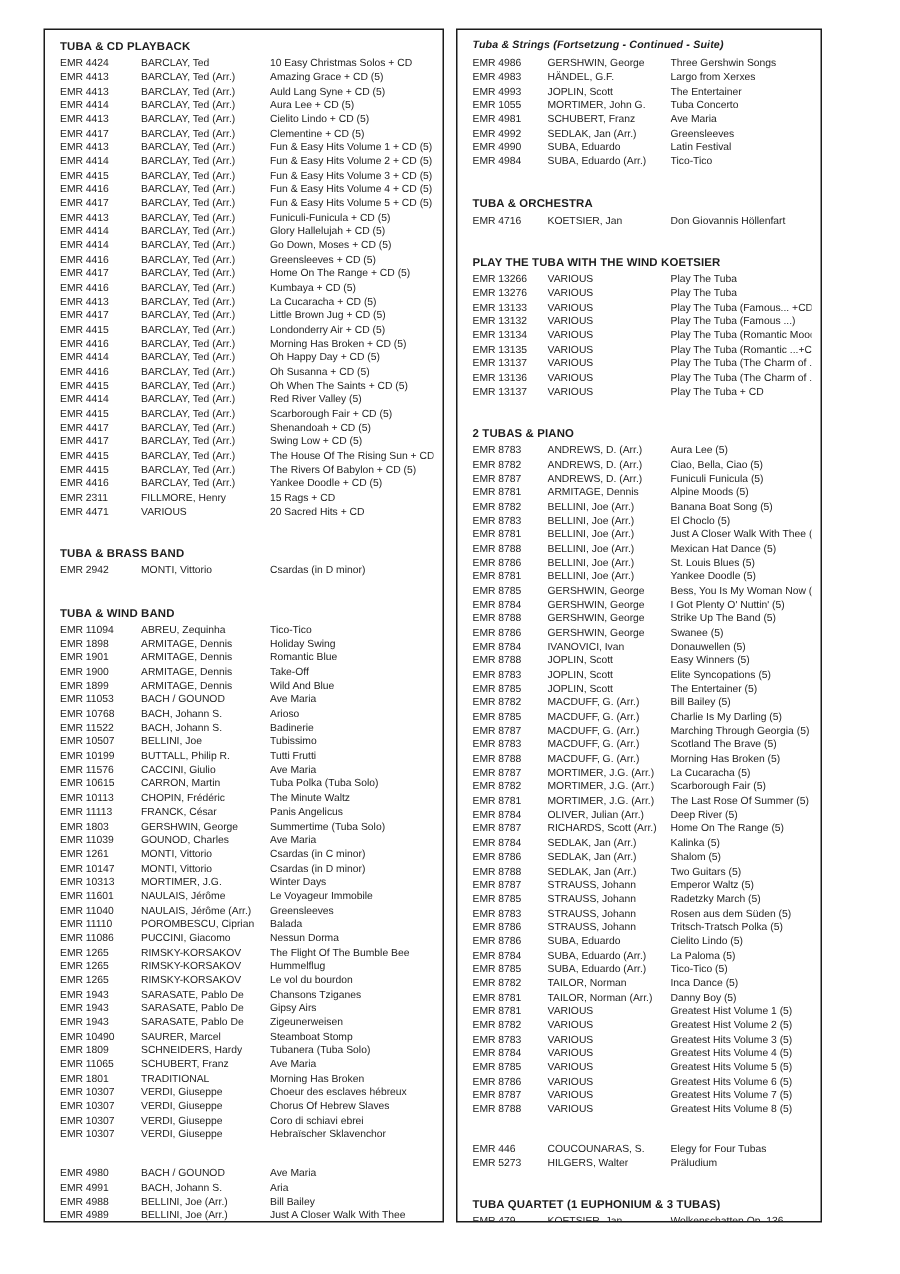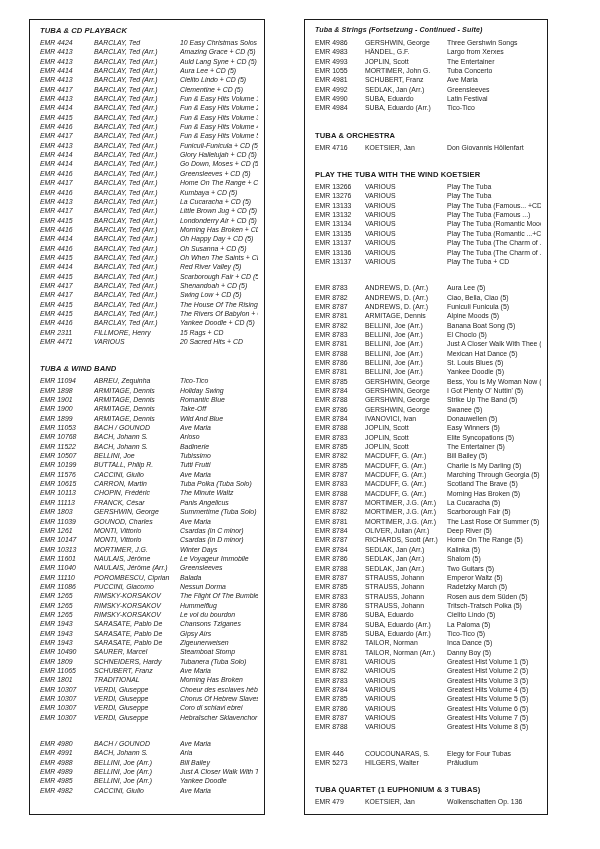--- a/index.html
+++ b/index.html
@@ -6,21 +6,21 @@
   body{
     width:600px;height:849px;background:#ffffff;position:relative;
     font-family:"Liberation Sans","DejaVu Sans",sans-serif;color:#1d1d1d;
     -webkit-font-smoothing:antialiased;
   }
   .col-box{
     position:absolute;top:19px;height:796px;box-sizing:border-box;
     border:1px solid #1b1b1b;background:#fff;overflow:hidden;
     padding:5px 6px 0 10px;
   }
-  #left-col{left:29px;width:236px;font-style:italic;}
+  #left-col{left:29px;width:267px;}
   #right-col{left:304px;width:244px;}
   .section{margin:0;}
   .section + .section{margin-top:17px;}
   .section-title{
     font-weight:bold;font-size:7.6px;line-height:11px;letter-spacing:.1px;
     white-space:nowrap;
   }
   .section-title.continued{
     font-style:italic;font-size:7.1px;
   }
@@ -232,20 +232,30 @@
   </div>
 
   <div class="row">
     <span>EMR 4471</span>
     <span>VARIOUS</span>
     <span>20 Sacred Hits + CD</span>
   </div>
 </div>
   </div>
 
+  <div class="section">
+    <div class="section-title">TUBA &amp; BRASS BAND</div>
+    <div class="rows">
+  <div class="row">
+    <span>EMR 2942</span>
+    <span>MONTI, Vittorio</span>
+    <span>Csardas (in D minor)</span>
+  </div>
+</div>
+  </div>
 
   <div class="section">
     <div class="section-title">TUBA &amp; WIND BAND</div>
     <div class="rows">
   <div class="row">
     <span>EMR 11094</span>
     <span>ABREU, Zequinha</span>
     <span>Tico-Tico</span>
   </div>
 
@@ -626,20 +636,21 @@
 
   <div class="row">
     <span>EMR 13137</span>
     <span>VARIOUS</span>
     <span>Play The Tuba + CD</span>
   </div>
 </div>
   </div>
 
   <div class="section">
+    <div class="section-title">2 TUBAS &amp; PIANO</div>
     <div class="rows">
   <div class="row">
     <span>EMR 8783</span>
     <span>ANDREWS, D. (Arr.)</span>
     <span>Aura Lee (5)</span>
   </div>
 
   <div class="row">
     <span>EMR 8782</span>
     <span>ANDREWS, D. (Arr.)</span>

